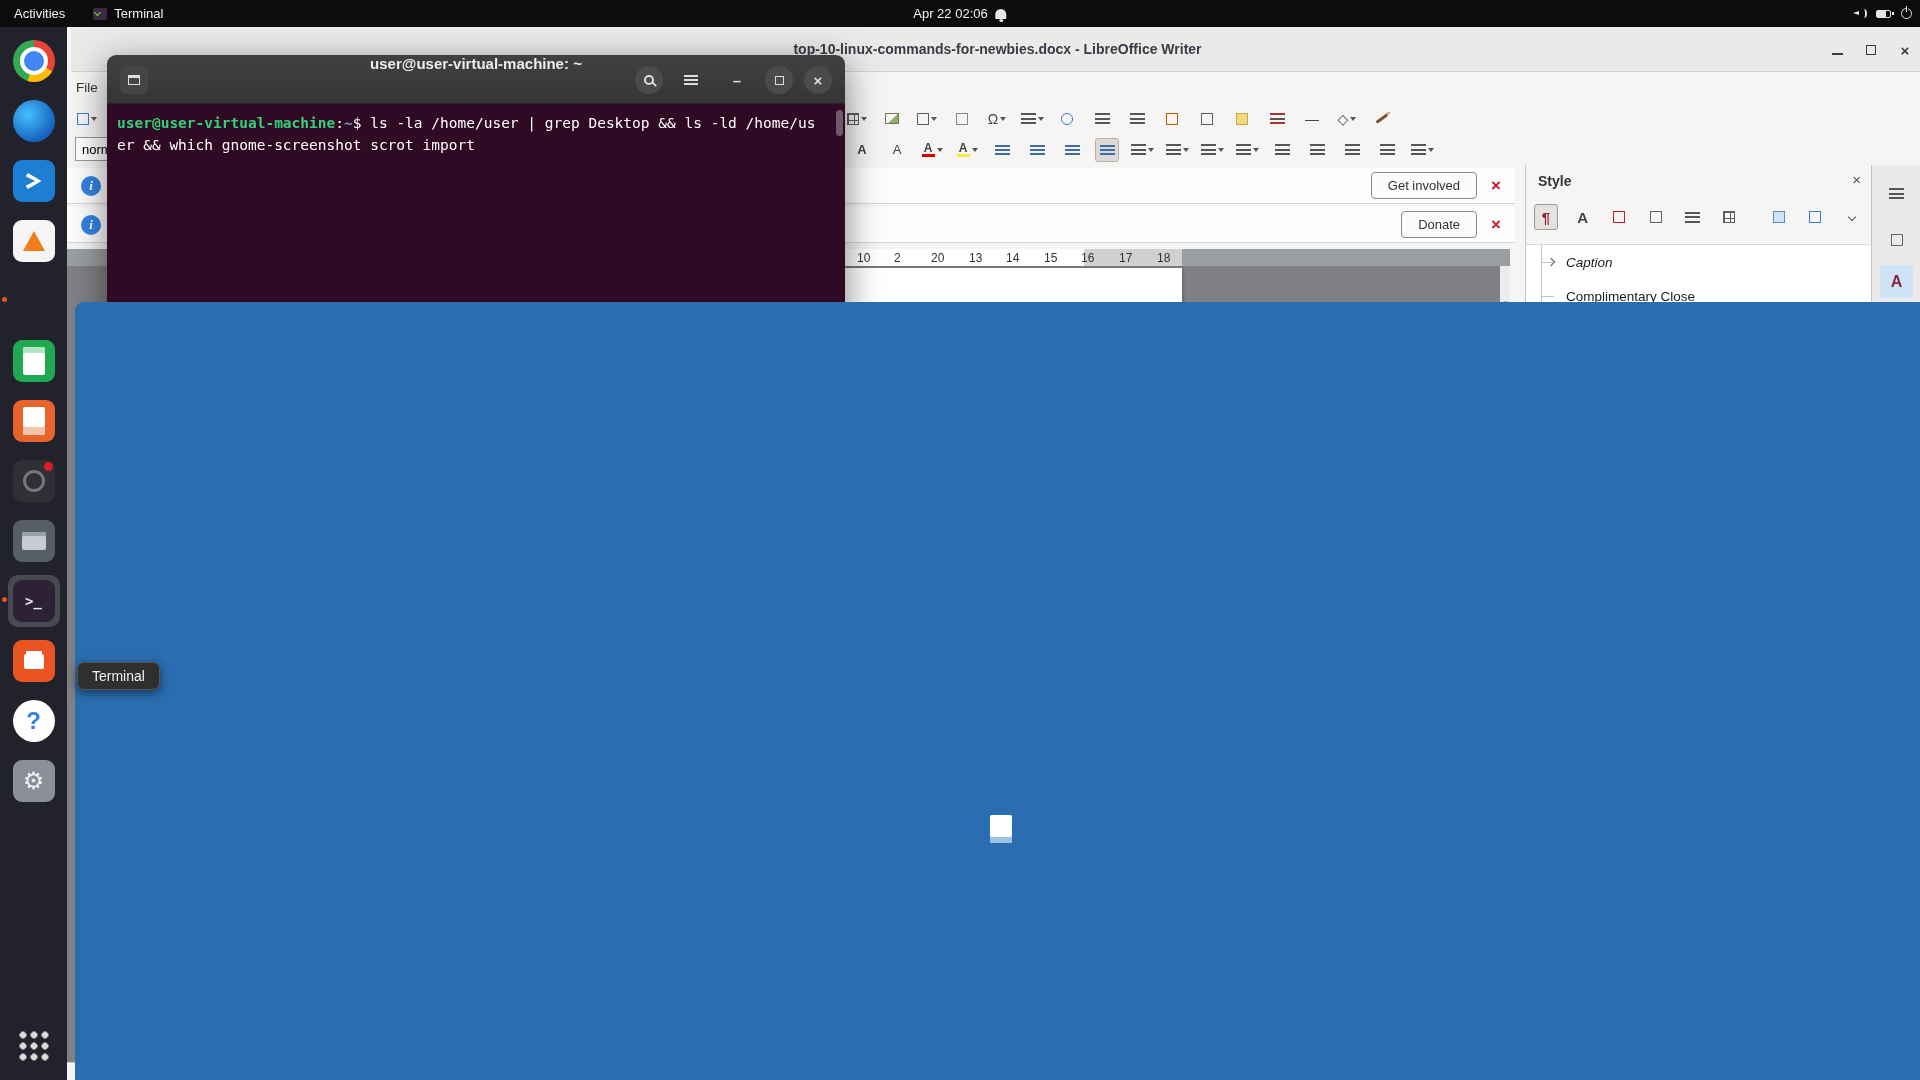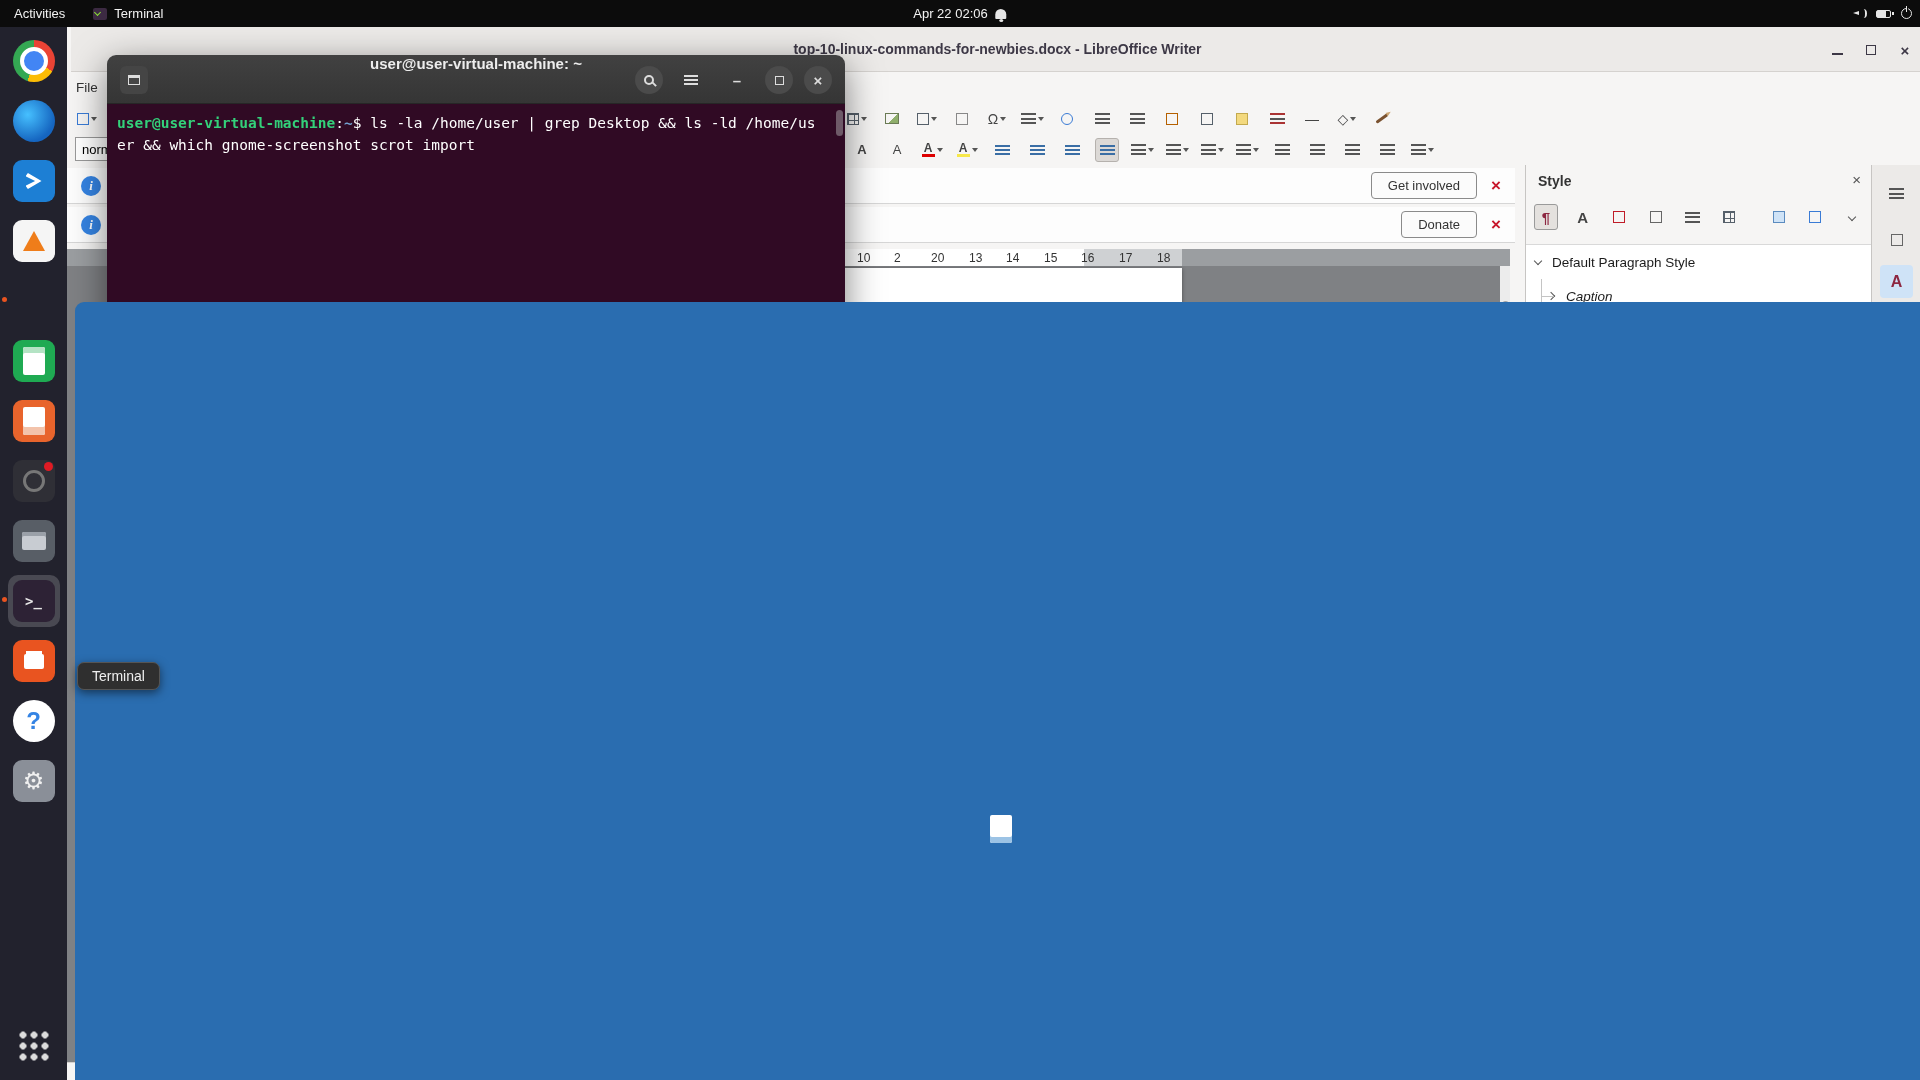--- a/index.html
+++ b/index.html
@@ -488,24 +488,20 @@
           </span>
         <span class="pi">
             <span class="g-sq" style="border-color:#3a7bd5"></span>
           </span>
         <span class="pi">
             <span class="xd" style="position:static;transform:rotate(45deg)"></span>
           </span>
       </div>
 
       <div class="p-list">
-        <div class="trow root">
-            <span class="xd"></span>
-            <span>Default Paragraph Style</span>
-          </div>
         <div class="trow child it">
             <span class="xr"></span>
             <span>Caption</span>
           </div>
         <div class="trow child">
             <span>Complimentary Close</span>
           </div>
         <div class="trow child">
             <span>Endnote</span>
           </div>

